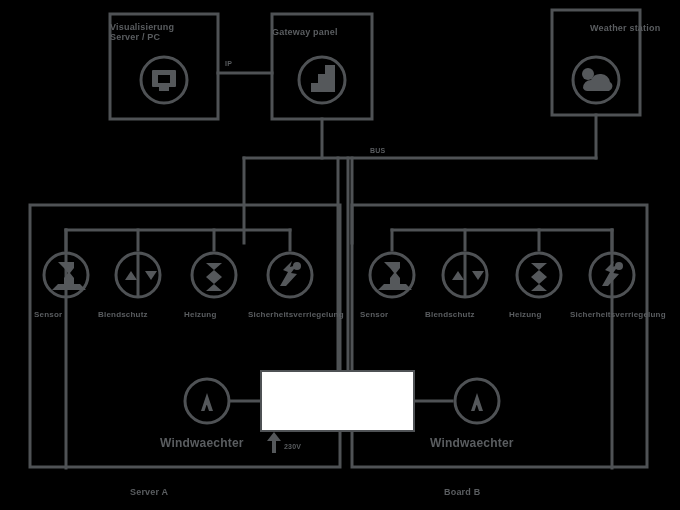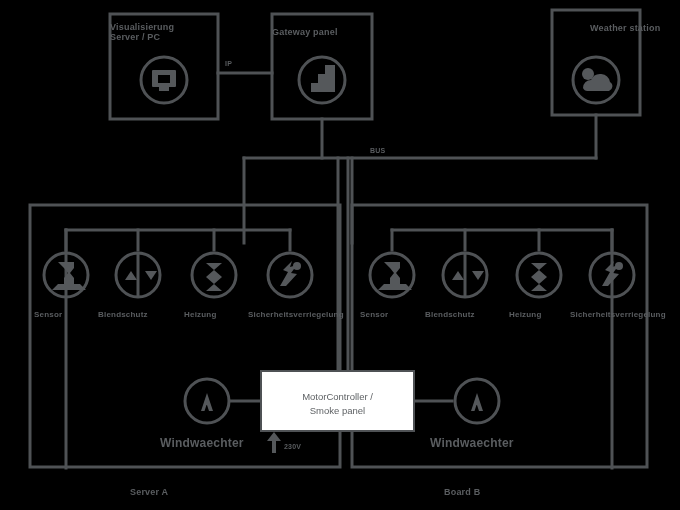--- a/index.html
+++ b/index.html
@@ -170,22 +170,20 @@
       <path d="M471 411 l6 -18 l6 18 h-4 l-2 -6 h-0.5 l-2 6 z" fill="#55585b"></path>
     </g>
 
     <g>
       <path d="M272 453 v-12 h-5 l7 -9 l7 9 h-5 v12 z" fill="#55585b"></path>
     </g>
   </svg>
 
   <div style="position:absolute;left:260px;top:370px;width:155px;height:62px;
               background:#ffffff;border:2px solid #4f5255;box-sizing:border-box;"></div>
-  <div class="panel-text" style="left:260px;top:390px;width:155px;">MotorController /
-Smoke panel</div>
 
   <div class="lbl lbl-box-title" style="left:110px;top:22px;width:108px;">Visualisierung
 Server / PC</div>
   <div class="lbl lbl-box-title" style="left:272px;top:27px;width:100px;">Gateway panel</div>
   <div class="lbl lbl-box-title" style="left:552px;top:23px;width:88px;margin-left:38px;">Weather station</div>
 
   <div class="lbl lbl-link" style="left:225px;top:60px;width:40px;">IP</div>
   <div class="lbl lbl-link" style="left:370px;top:147px;width:60px;">BUS</div>
 
   <div class="lbl lbl-dev" style="left:34px;top:310px;width:64px;">Sensor</div>

